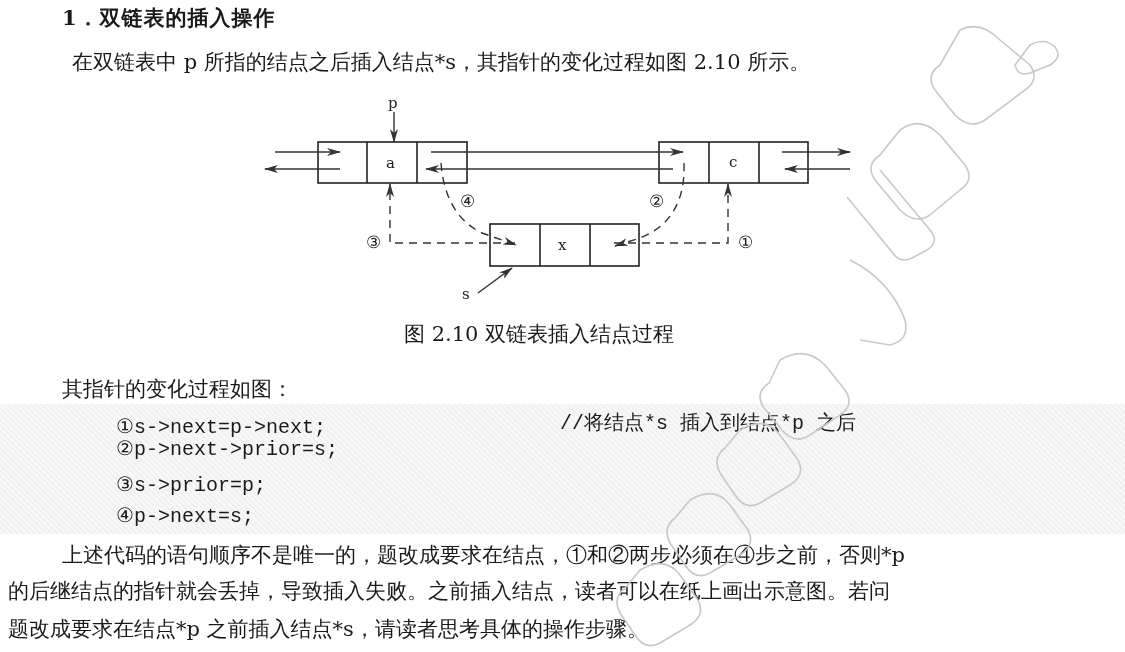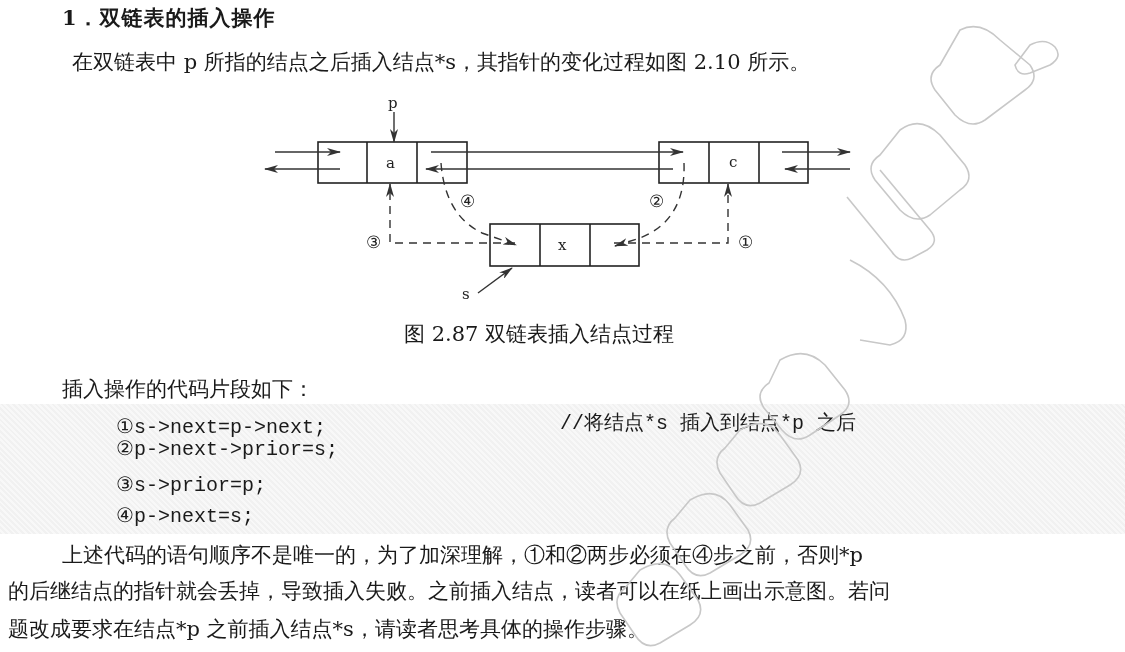--- a/index.html
+++ b/index.html
@@ -87,31 +87,31 @@
     <text x="386" y="168">a</text>
     <text x="729" y="167">c</text>
     <text x="558" y="250">x</text>
     <text x="366" y="248" font-size="17">③</text>
     <text x="460" y="207" font-size="17">④</text>
     <text x="649" y="207" font-size="17">②</text>
     <text x="738" y="248" font-size="17">①</text>
   </g>
 </svg>
 
-<div class="abs caption">图 2.87    双链表插入结点过程</div>
+<div class="abs caption">图 2.10    双链表插入结点过程</div>
 
-<div class="abs code-intro">插入操作的代码片段如下：</div>
+<div class="abs code-intro">其指针的变化过程如图：</div>
 <div class="band"></div>
 <div class="abs code-line" style="top:414px">①s-&gt;next=p-&gt;next;</div>
 <div class="abs code-line" style="top:436px">②p-&gt;next-&gt;prior=s;</div>
 <div class="abs code-line" style="top:472px">③s-&gt;prior=p;</div>
 <div class="abs code-line" style="top:503px">④p-&gt;next=s;</div>
 <div class="abs code-comment">//将结点*s 插入到结点*p 之后</div>
 
-<div class="abs para" style="left:62px; top:538px;">上述代码的语句顺序不是唯一的，为了加深理解，①和②两步必须在④步之前，否则*p</div>
+<div class="abs para" style="left:62px; top:538px;">上述代码的语句顺序不是唯一的，题改成要求在结点，①和②两步必须在④步之前，否则*p</div>
 <div class="abs para" style="left:8px; top:574px;">的后继结点的指针就会丢掉，导致插入失败。之前插入结点，读者可以在纸上画出示意图。若问</div>
 <div class="abs para" style="left:8px; top:612px;">题改成要求在结点*p 之前插入结点*s，请读者思考具体的操作步骤。</div>
 
 <svg class="wm" width="1125" height="652" style="left:0;top:0">
   <g fill="none" stroke="#c8c8c8" stroke-width="1.6" stroke-linejoin="round">
     <path d="M960,30 q20,-10 40,10 l30,25 q10,15 -5,25 l-40,30 q-15,10 -30,-5 l-20,-25 q-10,-15 5,-25 z"></path>
     <path d="M1030,45 q15,-8 25,2 q8,10 -5,18 l-20,8 q-12,4 -15,-8 z"></path>
     <path d="M900,130 q20,-15 40,5 l25,30 q10,15 -5,25 l-30,25 q-15,10 -30,-5 l-25,-30 q-10,-15 5,-25 z"></path>
     <path d="M880,170 l50,60 q10,12 -3,20 l-15,8 q-12,6 -20,-6 l-45,-55"></path>
     <path d="M850,260 q40,20 55,60 q5,20 -15,25 l-30,-5"></path>

